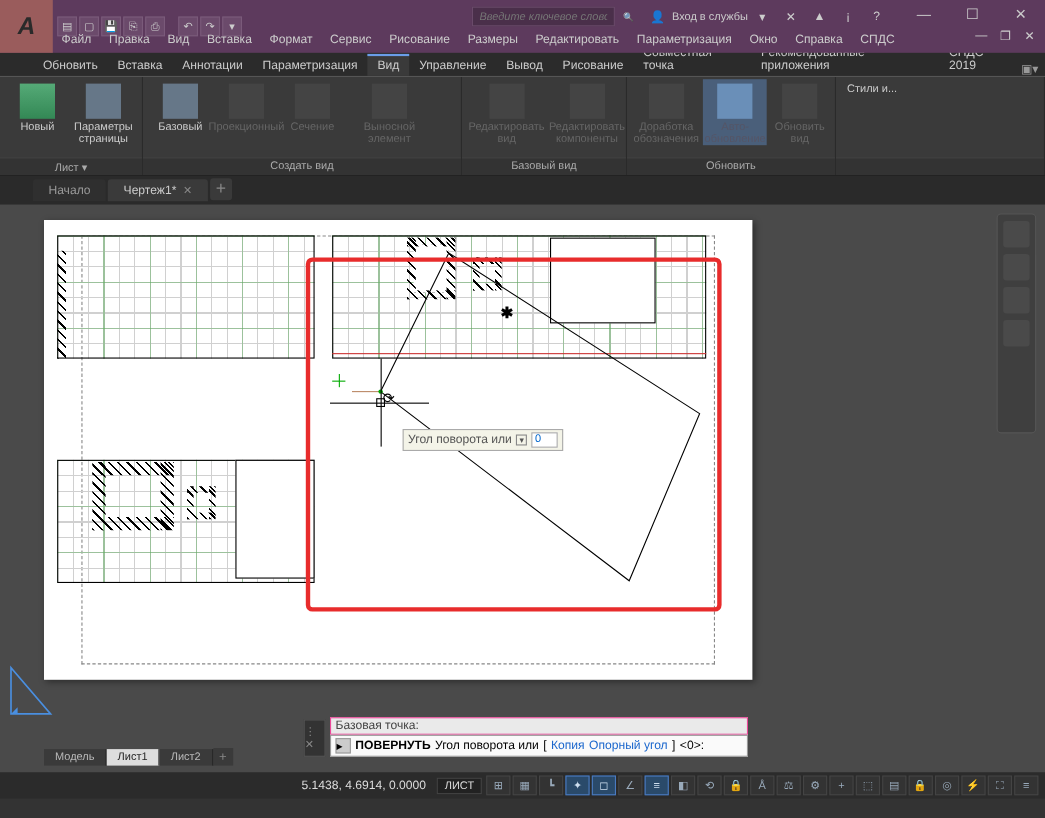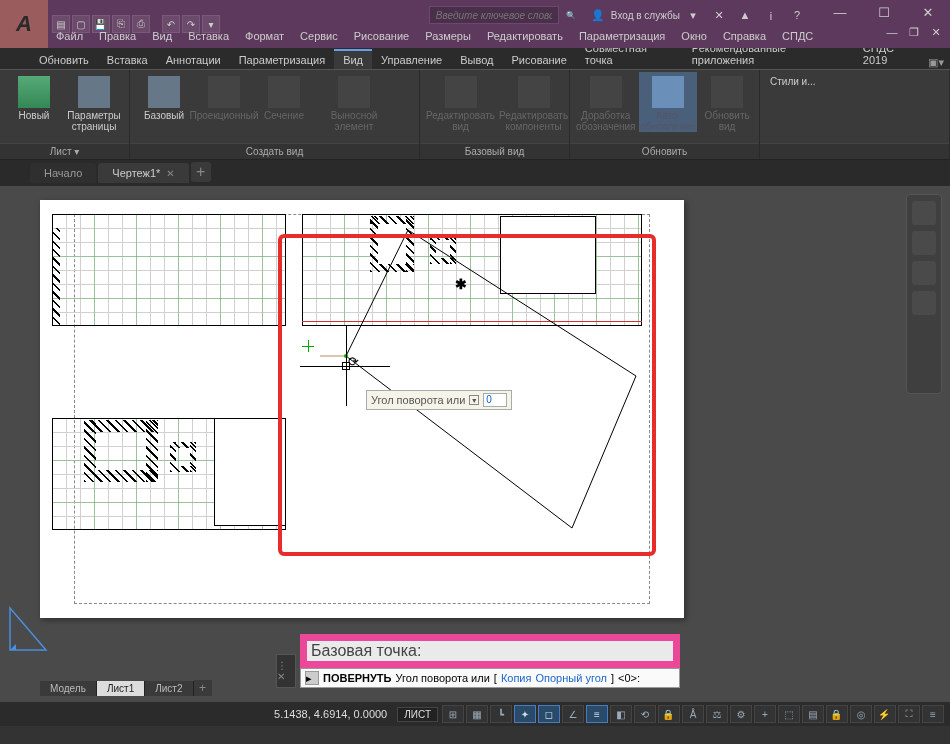--- a/index.html
+++ b/index.html
@@ -92,21 +92,21 @@
 .navtools .tool { width: 24px; height: 24px; background: #4a4a4a; border-radius: 3px; }
 
 
 .layouttabs-wrap { position: absolute; left: 40px; bottom: 6px; display: flex; align-items: center; gap: 0; }
 .layouttab { background: #3a3a3a; color: #bbb; font-size: 10px; padding: 2px 10px; border-right: 1px solid #222; }
 .layouttab.active { background: #ddd; color: #222; }
 .layouttab-add { width: 18px; height: 16px; background: #3a3a3a; color: #888; display: flex; align-items: center; justify-content: center; font-size: 12px; }
 
 
 .cmdline-wrap { position: absolute; left: 300px; bottom: 14px; width: 380px; }
-.cmdhist { background: #eaeaea; border: 7px solid #ec4899; font-size: 16px; padding: 1px 4px; color: #444; }
+.cmdhist { background: #eaeaea; border: 1px solid #ec4899; font-size: 11px; padding: 1px 4px; color: #444; }
 .cmdline { background: #fafafa; border: 1px solid #999; font-size: 11px; padding: 2px 4px; display: flex; align-items: center; gap: 4px; }
 .cmdline .prompt-ico { width: 14px; height: 14px; background: #ccc; border: 1px solid #999; }
 .cmdline b { color: #000; }
 .cmd-link { color: #1a66cc; }
 .cmdhandle { position: absolute; left: -24px; bottom: 0; width: 20px; height: 34px; background: #333; border: 1px solid #555; color: #888; font-size: 10px; display: flex; align-items: center; justify-content: center; }
 
 
 .statusbar { height: 24px; background: #2b2b2b; display: flex; align-items: center; color: #ccc; font-size: 11px; }
 .status-left { flex: 1; }
 .status-coords { padding: 0 10px; color: #ddd; }

